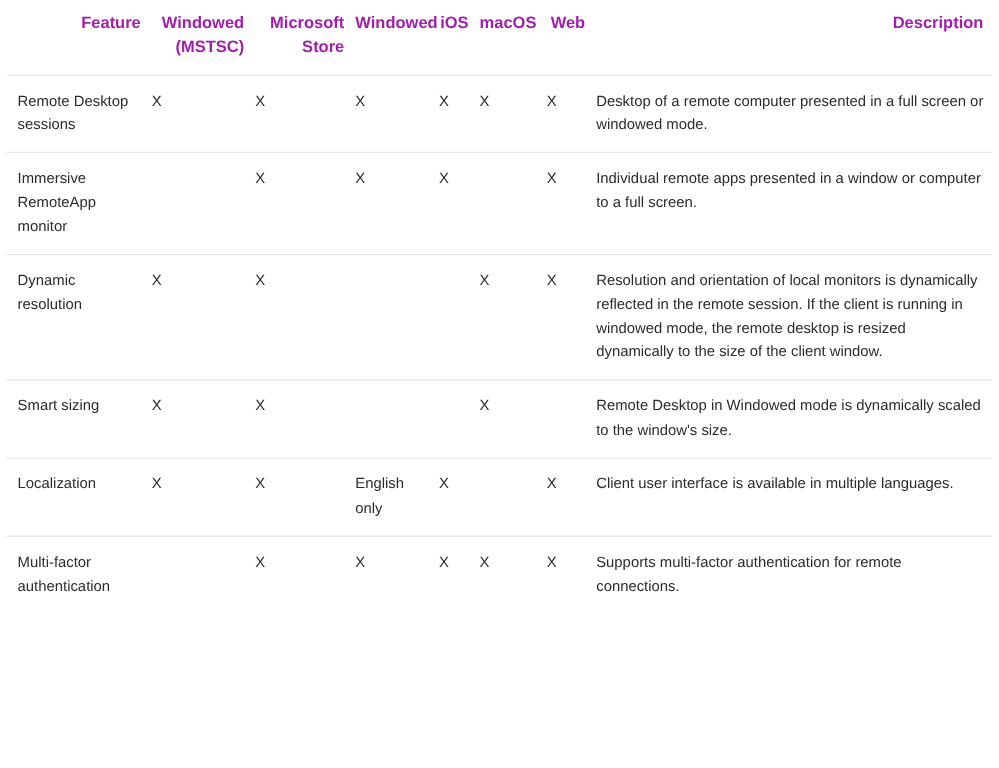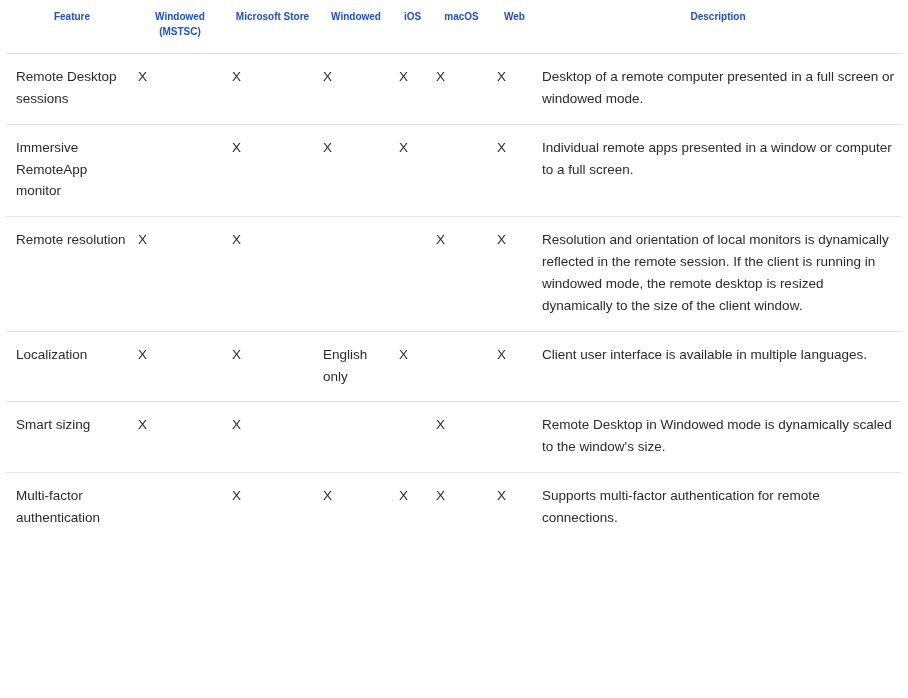--- a/index.html
+++ b/index.html
@@ -23,25 +23,25 @@
   #feature-table col.c-feature      { width: 130px; }
   #feature-table col.c-windows      { width: 94px; }
   #feature-table col.c-store        { width: 91px; }
   #feature-table col.c-android      { width: 76px; }
   #feature-table col.c-ios          { width: 37px; }
   #feature-table col.c-macos        { width: 61px; }
   #feature-table col.c-web          { width: 45px; }
   #feature-table col.c-desc         { width: 362px; }
 
   #feature-table thead th {
-    text-align: center;
+    text-align: right;
     vertical-align: top;
-    font-size: 10px;
+    font-size: 15px;
     font-weight: bold;
-    color: #1d4ed8;
+    color: #a21caf;
     padding: 10px 8px 14px 2px;
     line-height: 1.45;
     border-bottom: 1px solid #e3e3e3;
   }
   #feature-table tbody td {
     text-align: left;
     vertical-align: top;
     font-size: 13.5px;
     font-weight: normal;
     color: #2b2b2b;
@@ -99,48 +99,48 @@
       <td>Immersive RemoteApp monitor</td>
       <td class="mark"></td>
       <td class="mark">X</td>
       <td class="mark">X</td>
       <td class="mark">X</td>
       <td class="mark"></td>
       <td class="mark">X</td>
       <td>Individual remote apps presented in a window or computer to a full screen.</td>
     </tr>
     <tr>
-      <td>Remote resolution</td>
+      <td>Dynamic resolution</td>
       <td class="mark">X</td>
       <td class="mark">X</td>
       <td class="mark"></td>
       <td class="mark"></td>
       <td class="mark">X</td>
       <td class="mark">X</td>
       <td>Resolution and orientation of local monitors is dynamically reflected in the remote session. If the client is running in windowed mode, the remote desktop is resized dynamically to the size of the client window.</td>
+    </tr>
+    <tr>
+      <td>Smart sizing</td>
+      <td class="mark">X</td>
+      <td class="mark">X</td>
+      <td class="mark"></td>
+      <td class="mark"></td>
+      <td class="mark">X</td>
+      <td class="mark"></td>
+      <td>Remote Desktop in Windowed mode is dynamically scaled to the window's size.</td>
     </tr>
     <tr>
       <td>Localization</td>
       <td class="mark">X</td>
       <td class="mark">X</td>
       <td class="mark">English only</td>
       <td class="mark">X</td>
       <td class="mark"></td>
       <td class="mark">X</td>
       <td>Client user interface is available in multiple languages.</td>
-    </tr>
-    <tr>
-      <td>Smart sizing</td>
-      <td class="mark">X</td>
-      <td class="mark">X</td>
-      <td class="mark"></td>
-      <td class="mark"></td>
-      <td class="mark">X</td>
-      <td class="mark"></td>
-      <td>Remote Desktop in Windowed mode is dynamically scaled to the window's size.</td>
     </tr>
     <tr>
       <td>Multi-factor authentication</td>
       <td class="mark"></td>
       <td class="mark">X</td>
       <td class="mark">X</td>
       <td class="mark">X</td>
       <td class="mark">X</td>
       <td class="mark">X</td>
       <td>Supports multi-factor authentication for remote connections.</td>

